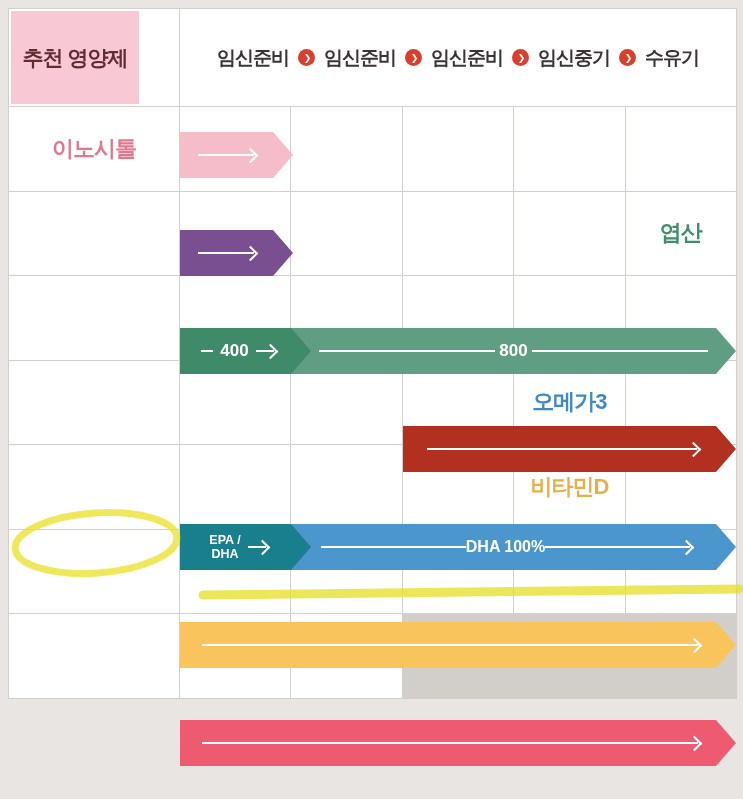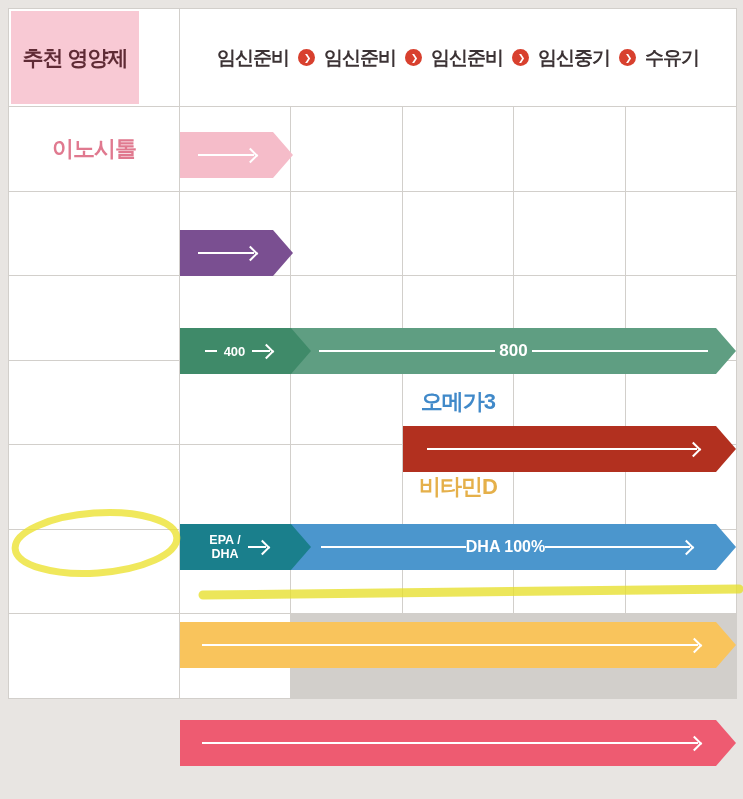--- a/index.html
+++ b/index.html
@@ -76,21 +76,21 @@
     position:absolute; inset:0; display:flex; align-items:center;
     color:#fff; font-weight:bold;
   }
   .wline { position:relative; height:2px; background:#fff; }
   .wline.head::after {
     content:""; position:absolute; right:-2px; top:-4px; width:9px; height:9px;
     border-top:2px solid #fff; border-right:2px solid #fff; transform:rotate(45deg);
   }
   .wline.grow { flex:1; }
   .wline.w12 { width:12px; } .wline.w18 { width:18px; }
-  .fol1 { padding:0 28px 0 12px; gap:7px; justify-content:center; font-size:13px; }
+  .fol1 { padding:0 28px 0 12px; gap:7px; justify-content:center; font-size:17px; }
   .fol2 { padding:0 28px 0 28px; gap:4px; font-size:17px; }
   .omg2 { padding:0 46px 0 30px; font-size:16px; }
   .omg1 { padding:0 26px 0 10px; gap:7px; justify-content:center; }
   .epadha { display:flex; flex-direction:column; align-items:center; font-size:12.5px; line-height:1.15; }
 
   
   .marker { position:absolute; left:0; top:0; z-index:20; pointer-events:none; }
 </style>
 </head>
 <body>
@@ -122,20 +122,23 @@
       <div class="cell"></div>
       <div class="cell"></div>
       <div class="cell"></div>
 
     <div class="cell"></div>
       <div class="cell"></div>
       <div class="cell"></div>
       <div class="cell"></div>
       <div class="cell"></div>
 
+    <div class="cell label">
+        <span class="lbl c-fol">엽산</span>
+      </div>
     <div class="cell"></div>
       <div class="cell"></div>
       <div class="cell"></div>
       <div class="cell"></div>
       <div class="cell"></div>
 
     <div class="cell"></div>
       <div class="cell"></div>
       <div class="cell"></div>
       <div class="cell"></div>

